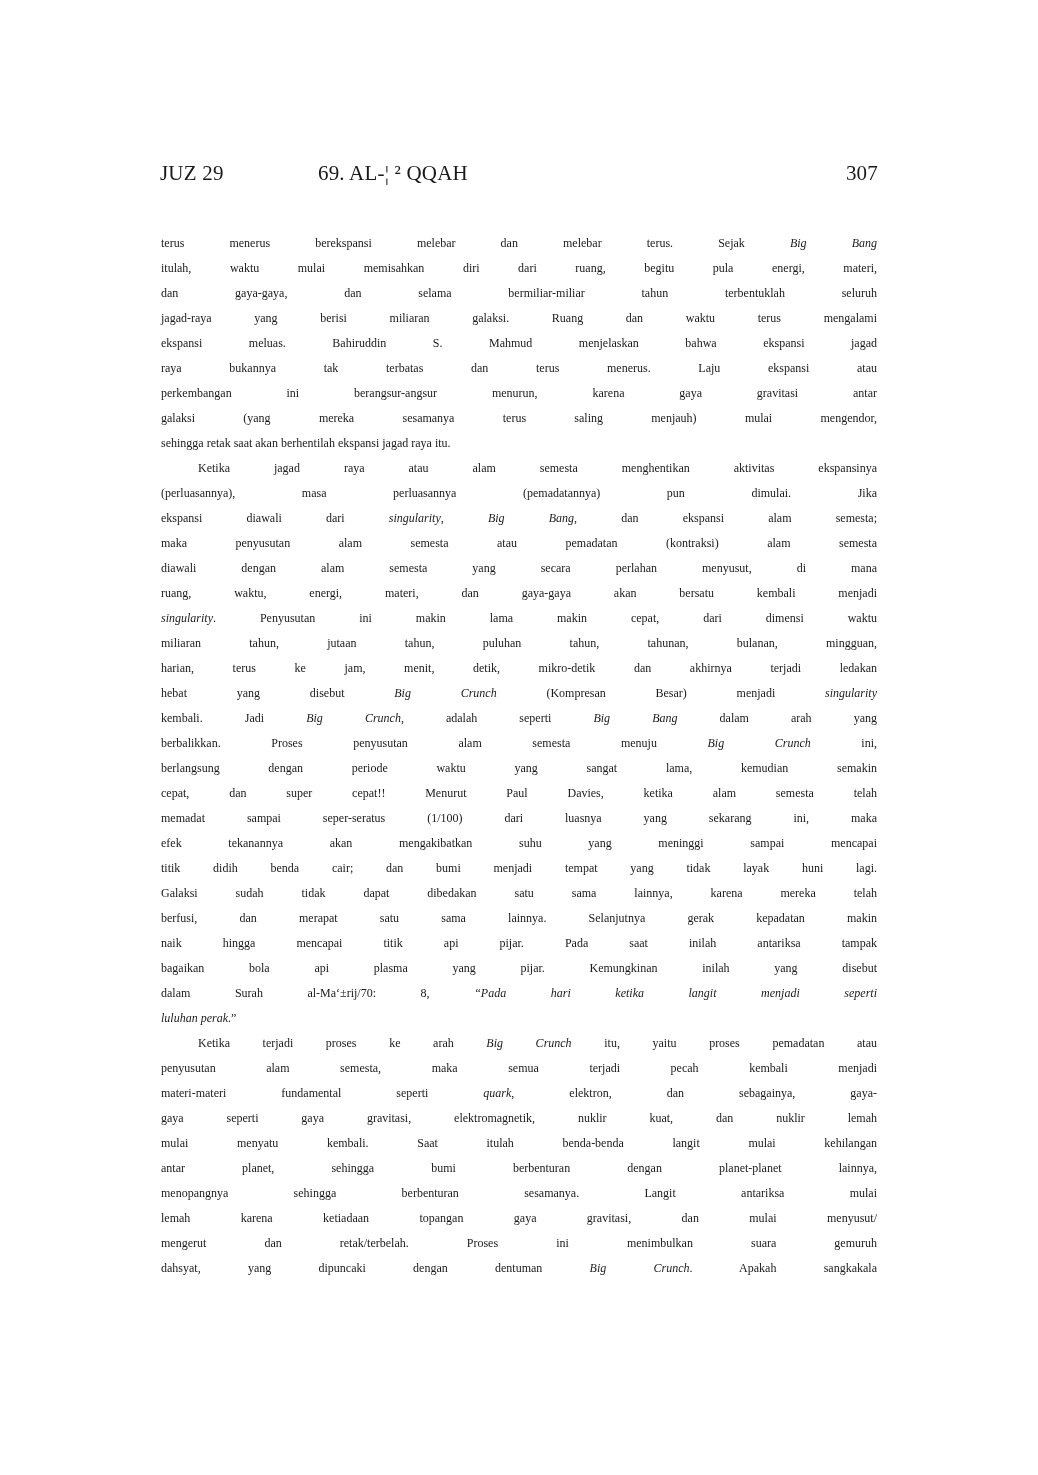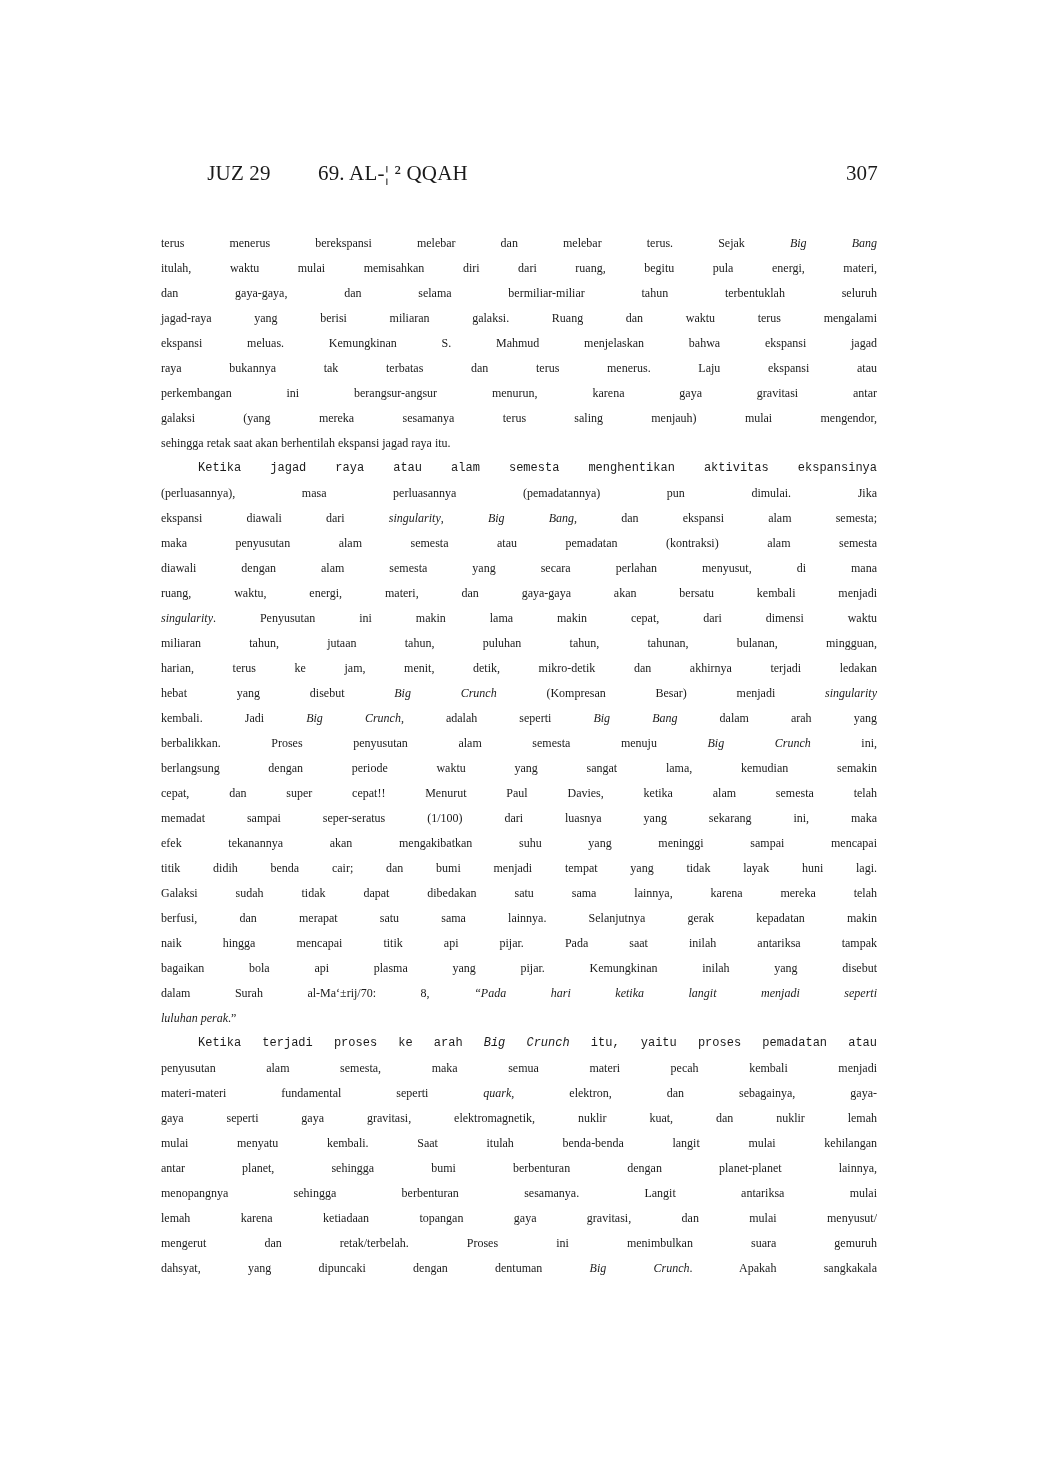--- a/index.html
+++ b/index.html
@@ -16,60 +16,60 @@
     overflow: hidden;
   }
   .running-header {
     position: absolute;
     top: 145px; left: 160px; right: 160px;
     display: flex;
     align-items: baseline;
     font-size: 21px;
     letter-spacing: 0.2px;
   }
-  .rh-left  { width: 22%; text-align: center; }
+  .rh-left  { width: 22%; text-align: left; }
   .rh-center{ flex: 1;    text-align: left; }
   .rh-right { width: 22%; text-align: right; margin-top: 16px; }
   .body-text {
     position: absolute;
     top: 231px; left: 161px;
     width: 716px;
     font-size: 12px;
     line-height: 25px;
   }
   .paragraph { margin: 0; }
   .line {
     text-align: justify;
     text-align-last: justify;
     white-space: normal;
     height: 25px;
     overflow: visible;
   }
   .line.end { text-align-last: left; }
-  .line.ind { padding-left: 37px; font-family: Liberation Mono, monospace; }
+  .line.ind { padding-left: 37px; }
   .it { font-style: italic; }
 </style>
 </head>
 <body>
 
 <div class="page">
 
   <div class="running-header">
     <div class="rh-left">JUZ 29</div>
     <div class="rh-center">69. AL-¦ ² QQAH</div>
     <div class="rh-right">307</div>
   </div>
 
   <div class="body-text" id="body-text">
       <div class="paragraph">
         <div class="line"><span>terus menerus berekspansi melebar dan melebar terus. Sejak </span><span class="it">Big Bang</span></div>
         <div class="line"><span>itulah, waktu mulai memisahkan diri dari ruang, begitu pula energi, materi,</span></div>
         <div class="line"><span>dan gaya-gaya, dan selama bermiliar-miliar tahun terbentuklah seluruh</span></div>
         <div class="line"><span>jagad-raya yang berisi miliaran galaksi. Ruang dan waktu terus mengalami</span></div>
-        <div class="line"><span>ekspansi meluas. Kemungkinan S. Mahmud menjelaskan bahwa ekspansi jagad</span></div>
+        <div class="line"><span>ekspansi meluas. Bahiruddin S. Mahmud menjelaskan bahwa ekspansi jagad</span></div>
         <div class="line"><span>raya bukannya tak terbatas dan terus menerus. Laju ekspansi atau</span></div>
         <div class="line"><span>perkembangan ini berangsur-angsur menurun, karena gaya gravitasi antar</span></div>
         <div class="line"><span>galaksi (yang mereka sesamanya terus saling menjauh) mulai mengendor,</span></div>
         <div class="line end"><span>sehingga retak saat akan berhentilah ekspansi jagad raya itu.</span></div>
       </div>
       <div class="paragraph">
         <div class="line ind"><span>Ketika jagad raya atau alam semesta menghentikan aktivitas ekspansinya</span></div>
         <div class="line"><span>(perluasannya), masa perluasannya (pemadatannya) pun dimulai. Jika</span></div>
         <div class="line"><span>ekspansi diawali dari </span><span class="it">singularity</span><span>, </span><span class="it">Big Bang</span><span>, dan ekspansi alam semesta;</span></div>
         <div class="line"><span>maka penyusutan alam semesta atau pemadatan (kontraksi) alam semesta</span></div>
@@ -88,21 +88,21 @@
         <div class="line"><span>titik didih benda cair; dan bumi menjadi tempat yang tidak layak huni lagi.</span></div>
         <div class="line"><span>Galaksi sudah tidak dapat dibedakan satu sama lainnya, karena mereka telah</span></div>
         <div class="line"><span>berfusi, dan merapat satu sama lainnya. Selanjutnya gerak kepadatan makin</span></div>
         <div class="line"><span>naik hingga mencapai titik api pijar. Pada saat inilah antariksa tampak</span></div>
         <div class="line"><span>bagaikan bola api plasma yang pijar. Kemungkinan inilah yang disebut</span></div>
         <div class="line"><span>dalam Surah al-Ma‘±rij/70: 8, </span><span class="it">“Pada hari ketika langit menjadi seperti</span></div>
         <div class="line end"><span class="it">luluhan perak</span><span>.”</span></div>
       </div>
       <div class="paragraph">
         <div class="line ind"><span>Ketika terjadi proses ke arah </span><span class="it">Big Crunch</span><span> itu, yaitu proses pemadatan atau</span></div>
-        <div class="line"><span>penyusutan alam semesta, maka semua materi pecah kembali menjadi</span></div>
+        <div class="line"><span>penyusutan alam semesta, maka semua terjadi pecah kembali menjadi</span></div>
         <div class="line"><span>materi-materi fundamental seperti </span><span class="it">quark</span><span>, elektron, dan sebagainya, gaya-</span></div>
         <div class="line"><span>gaya seperti gaya gravitasi, elektromagnetik, nuklir kuat, dan nuklir lemah</span></div>
         <div class="line"><span>mulai menyatu kembali. Saat itulah benda-benda langit mulai kehilangan</span></div>
         <div class="line"><span>antar planet, sehingga bumi berbenturan dengan planet-planet lainnya,</span></div>
         <div class="line"><span>menopangnya sehingga berbenturan sesamanya. Langit antariksa mulai</span></div>
         <div class="line"><span>lemah karena ketiadaan topangan gaya gravitasi, dan mulai menyusut/</span></div>
         <div class="line"><span>mengerut dan retak/terbelah. Proses ini menimbulkan suara gemuruh</span></div>
         <div class="line"><span>dahsyat, yang dipuncaki dengan dentuman </span><span class="it">Big Crunch</span><span>. Apakah sangkakala</span></div>
       </div>
     </div>

